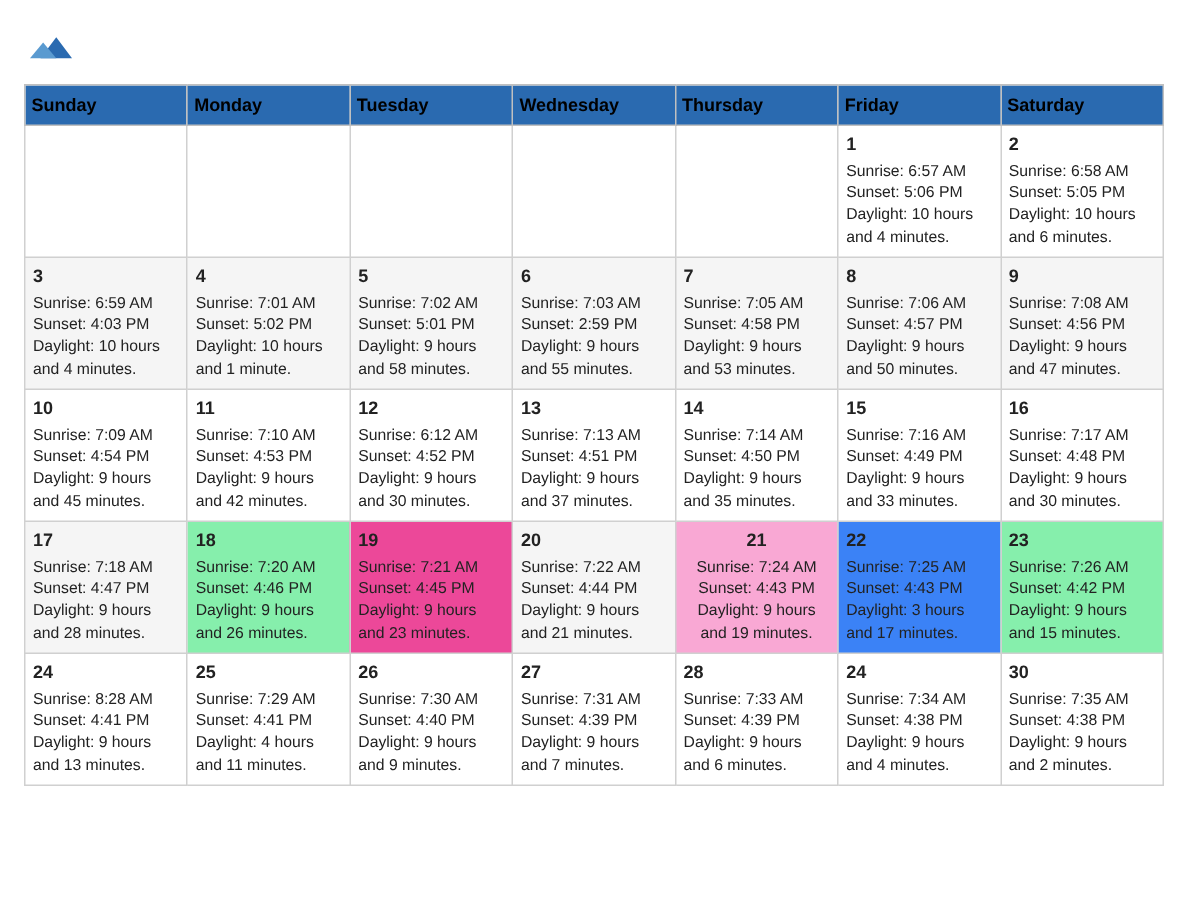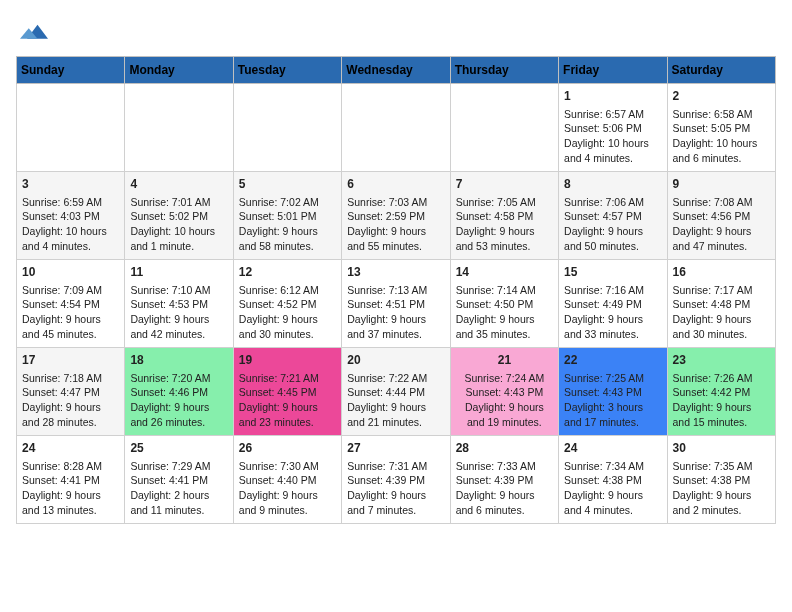--- a/index.html
+++ b/index.html
@@ -270,21 +270,21 @@
         <td>
           <span class="day-num">24</span>
           <div>Sunrise: 8:28 AM</div>
           <div>Sunset: 4:41 PM</div>
           <div>Daylight: 9 hours and 13 minutes.</div>
         </td>
         <td>
           <span class="day-num">25</span>
           <div>Sunrise: 7:29 AM</div>
           <div>Sunset: 4:41 PM</div>
-          <div>Daylight: 2 hours and 11 minutes.</div>
+          <div>Daylight: 4 hours and 11 minutes.</div>
         </td>
         <td>
           <span class="day-num">26</span>
           <div>Sunrise: 7:30 AM</div>
           <div>Sunset: 4:40 PM</div>
           <div>Daylight: 9 hours and 9 minutes.</div>
         </td>
         <td>
           <span class="day-num">27</span>
           <div>Sunrise: 7:31 AM</div>

